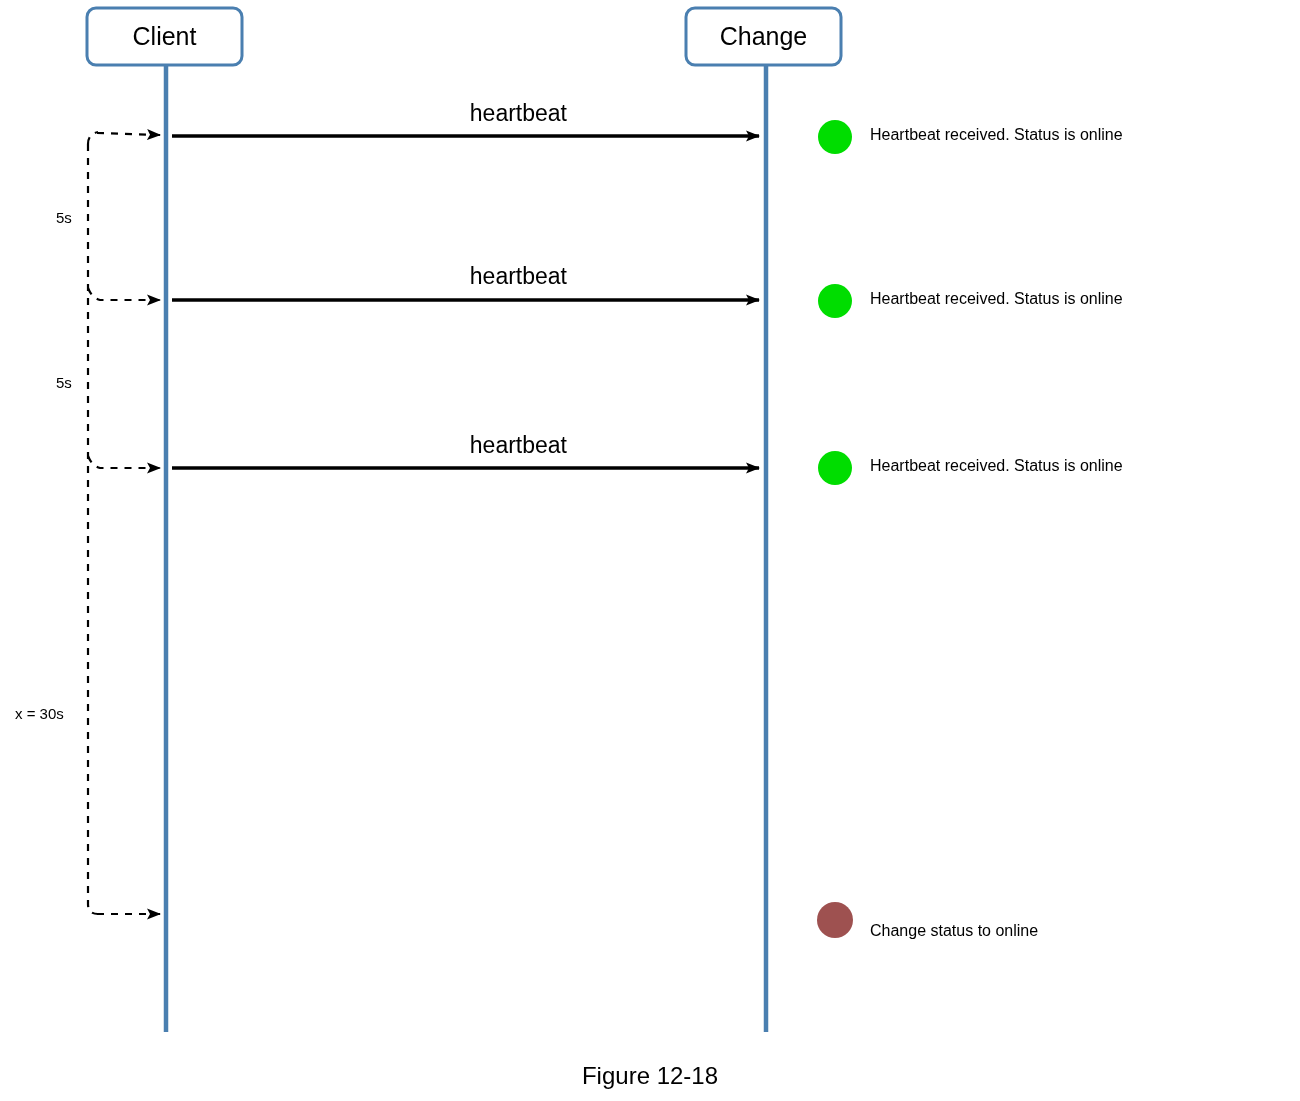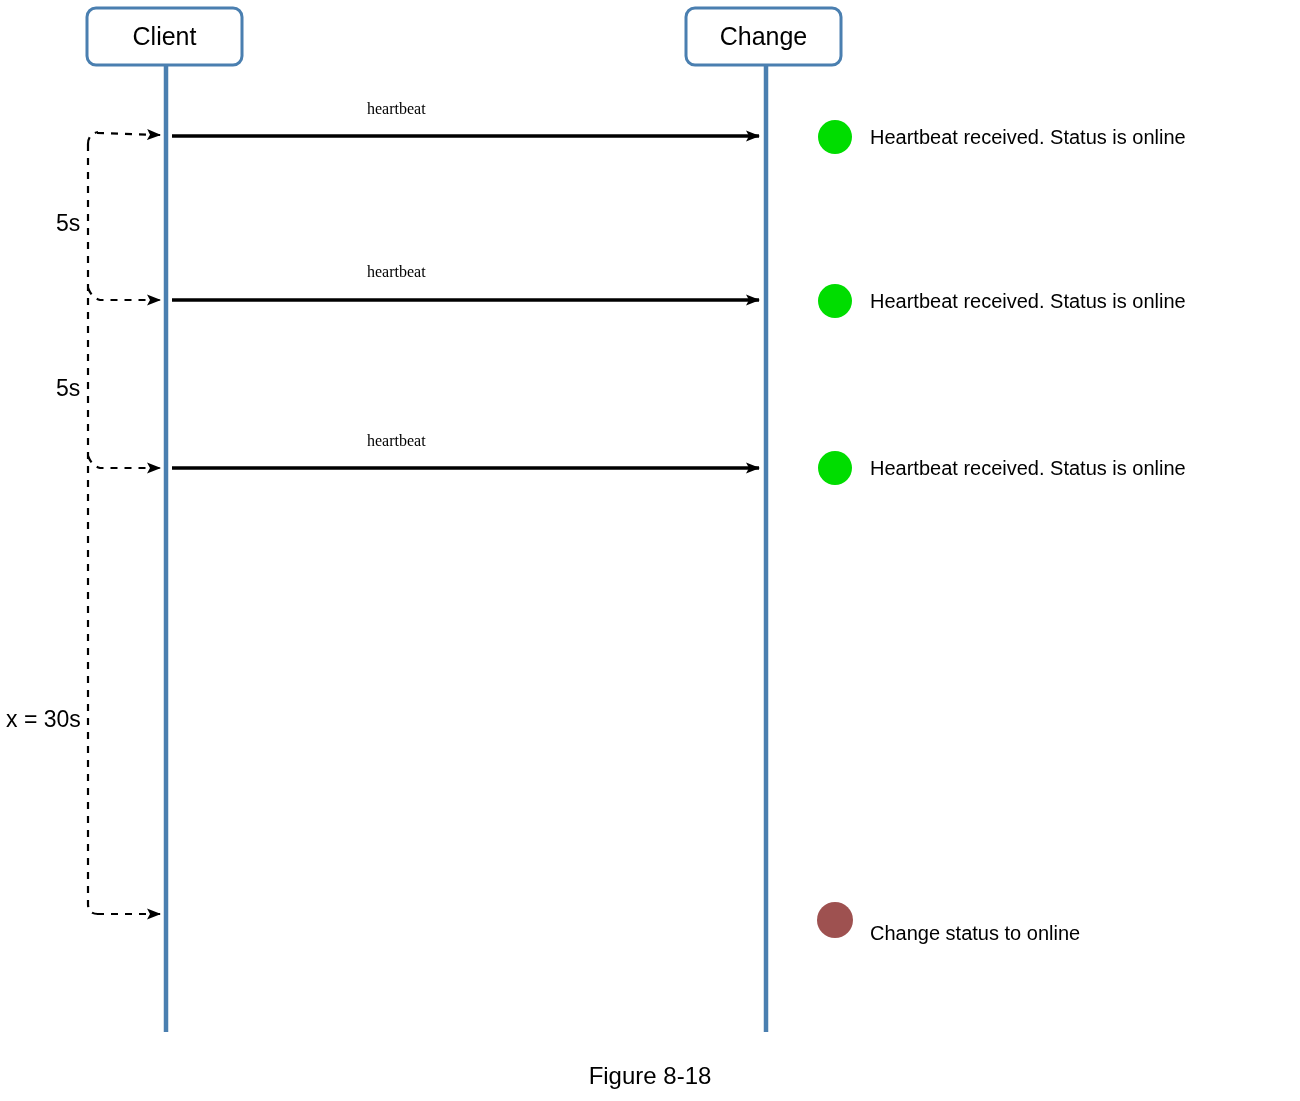--- a/index.html
+++ b/index.html
@@ -32,29 +32,28 @@
     font-family: "Liberation Sans", sans-serif;
     color: #000000;
     white-space: pre;
     line-height: 1.25;
   }
   .actor-label {
     font-size: 25px;
     text-align: center;
   }
   .msg-label {
-    font-size: 16px;
-    text-align: left;
-    font-family: Liberation Serif, serif;
+    font-size: 23px;
+    text-align: right;
   }
   .time-label {
-    font-size: 23px;
+    font-size: 15px;
   }
   .note-label {
-    font-size: 20px;
+    font-size: 16px;
   }
   .caption-label {
     font-size: 24px;
     text-align: center;
   }
 </style>
 </head>
 <body>
 
 <div id="canvas">
@@ -95,22 +94,22 @@
 
   <div class="lbl actor-label" style="left:87px; top:21px; width:155px;">Client</div>
   <div class="lbl actor-label" style="left:686px; top:21px; width:155px;">Change</div>
 
   <div class="lbl msg-label" style="left:367px; top:99px; width:200px;">heartbeat</div>
   <div class="lbl msg-label" style="left:367px; top:262px; width:200px;">heartbeat</div>
   <div class="lbl msg-label" style="left:367px; top:431px; width:200px;">heartbeat</div>
 
   <div class="lbl time-label" style="left:56px; top:209px;">5s</div>
   <div class="lbl time-label" style="left:56px; top:374px;">5s</div>
-  <div class="lbl time-label" style="left:6px; top:705px;">x = 30s</div>
+  <div class="lbl time-label" style="left:15px; top:705px;">x = 30s</div>
 
   <div class="lbl note-label" style="left:870px; top:125px;">Heartbeat received. Status is online</div>
   <div class="lbl note-label" style="left:870px; top:289px;">Heartbeat received. Status is online</div>
   <div class="lbl note-label" style="left:870px; top:456px;">Heartbeat received. Status is online</div>
   <div class="lbl note-label" style="left:870px; top:921px;">Change status to online</div>
 
-  <div class="lbl caption-label" style="left:450px; top:1061px; width:400px;">Figure 8-18</div>
+  <div class="lbl caption-label" style="left:450px; top:1061px; width:400px;">Figure 12-18</div>
 
 </div>
 
 </body></html>

